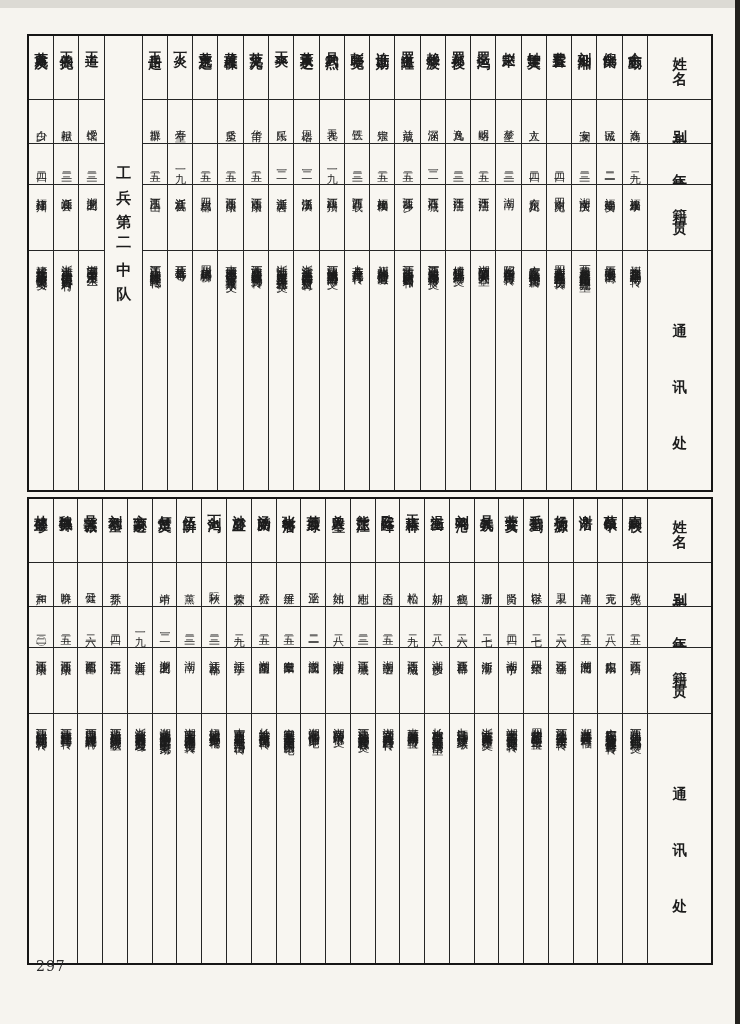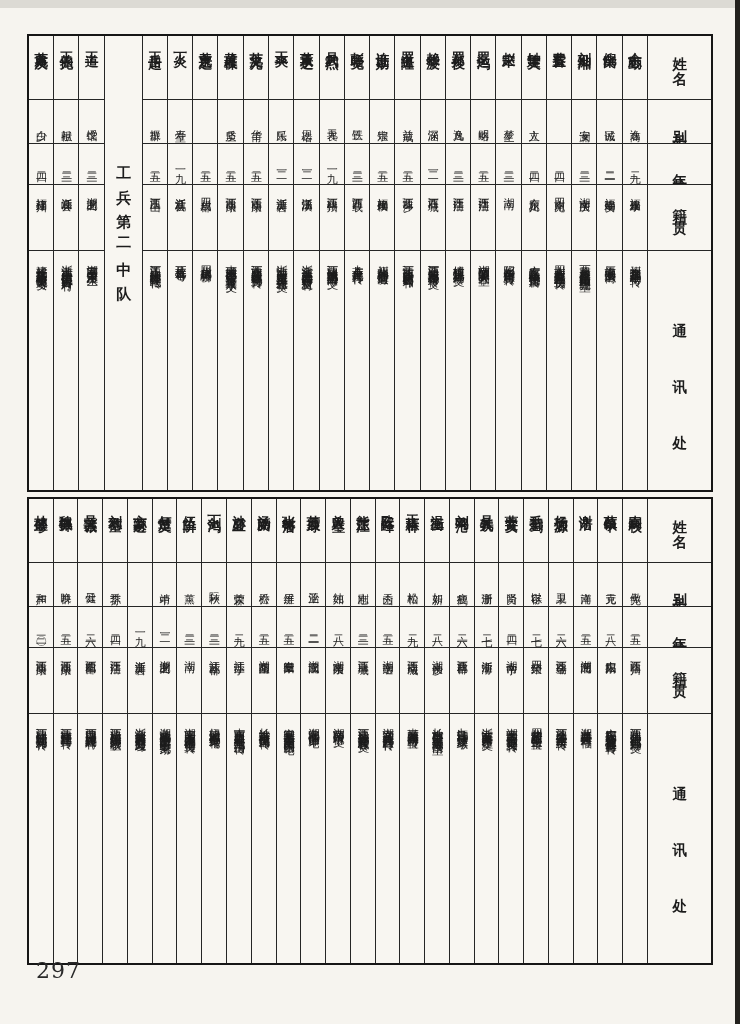--- a/index.html
+++ b/index.html
@@ -66,21 +66,21 @@
   .header-col .h-name .vtext{letter-spacing:13px;padding-top:10px;}
   .header-col .h-alias .vtext{letter-spacing:5px;padding-top:4px;}
   .header-col .h-age .vtext{letter-spacing:5px;padding-top:3px;}
   .header-col .h-origin .vtext{letter-spacing:14px;padding-top:11px;}
   .header-col .h-addr .vtext{letter-spacing:56px;padding-top:60px;}
   .divider-label{
     font-size:15px;font-weight:bold;letter-spacing:24px;padding-top:118px;
   }
   .page-number{
     position:absolute;left:36px;top:958px;
-    font-size:22px;color:#2a2a2a;letter-spacing:1px;
+    font-size:14px;color:#2a2a2a;letter-spacing:1px;
     font-family:"DejaVu Serif", serif;
   }
 </style>
 </head>
 <body>
 
 <div class="page">
   <div class="edge-top"></div>
   <div class="table" id="t0" style="top:34px;height:458px;">
       <div class="col header-col">

